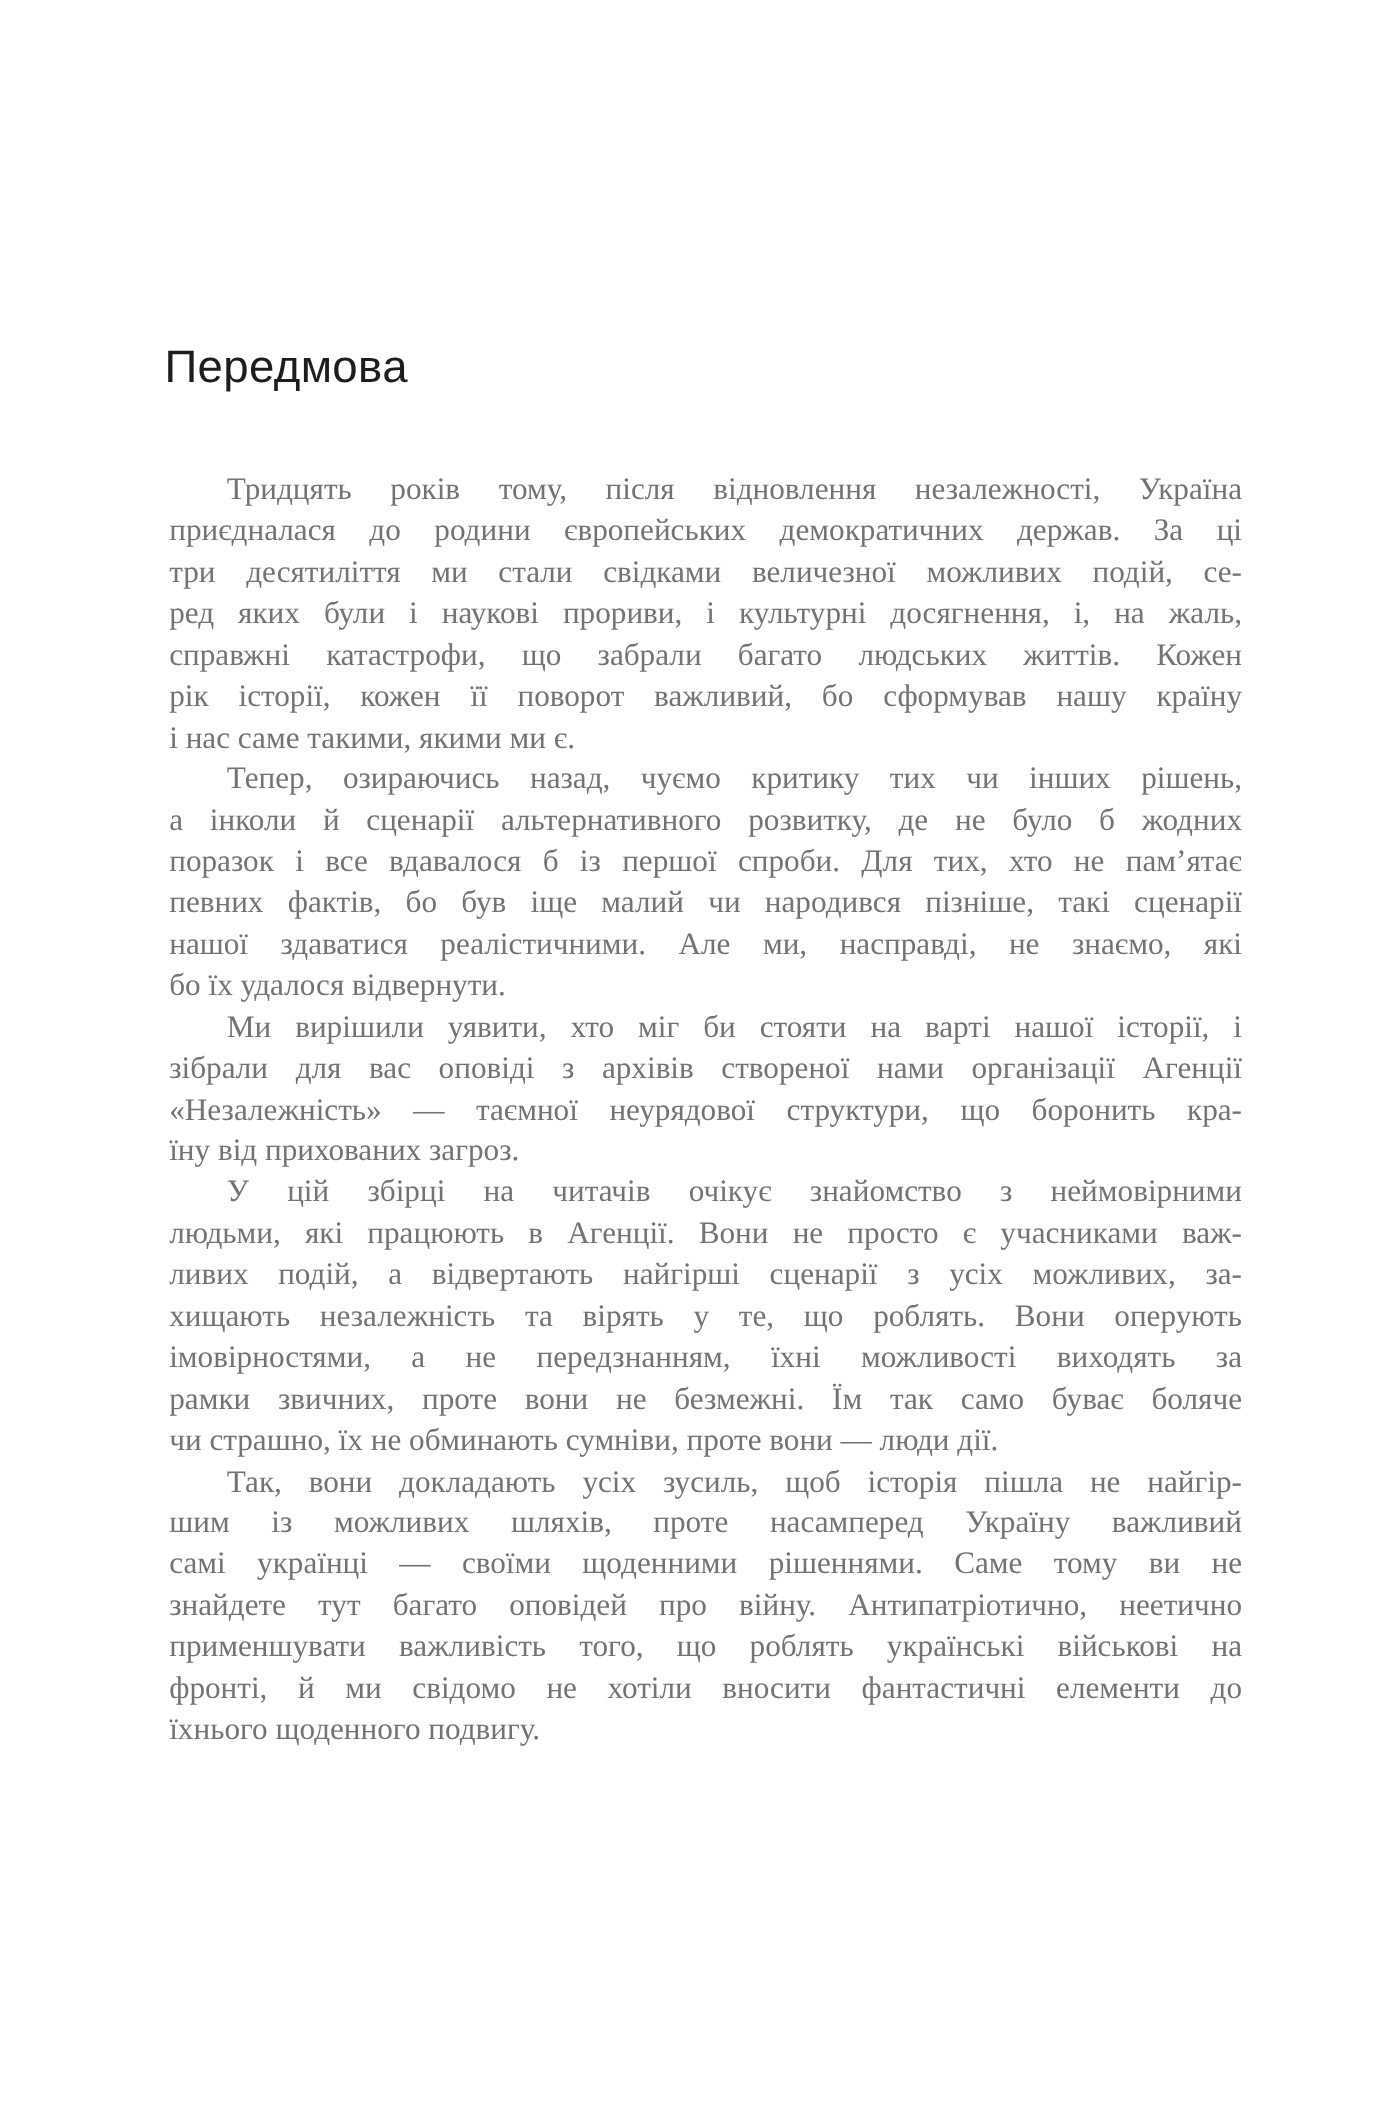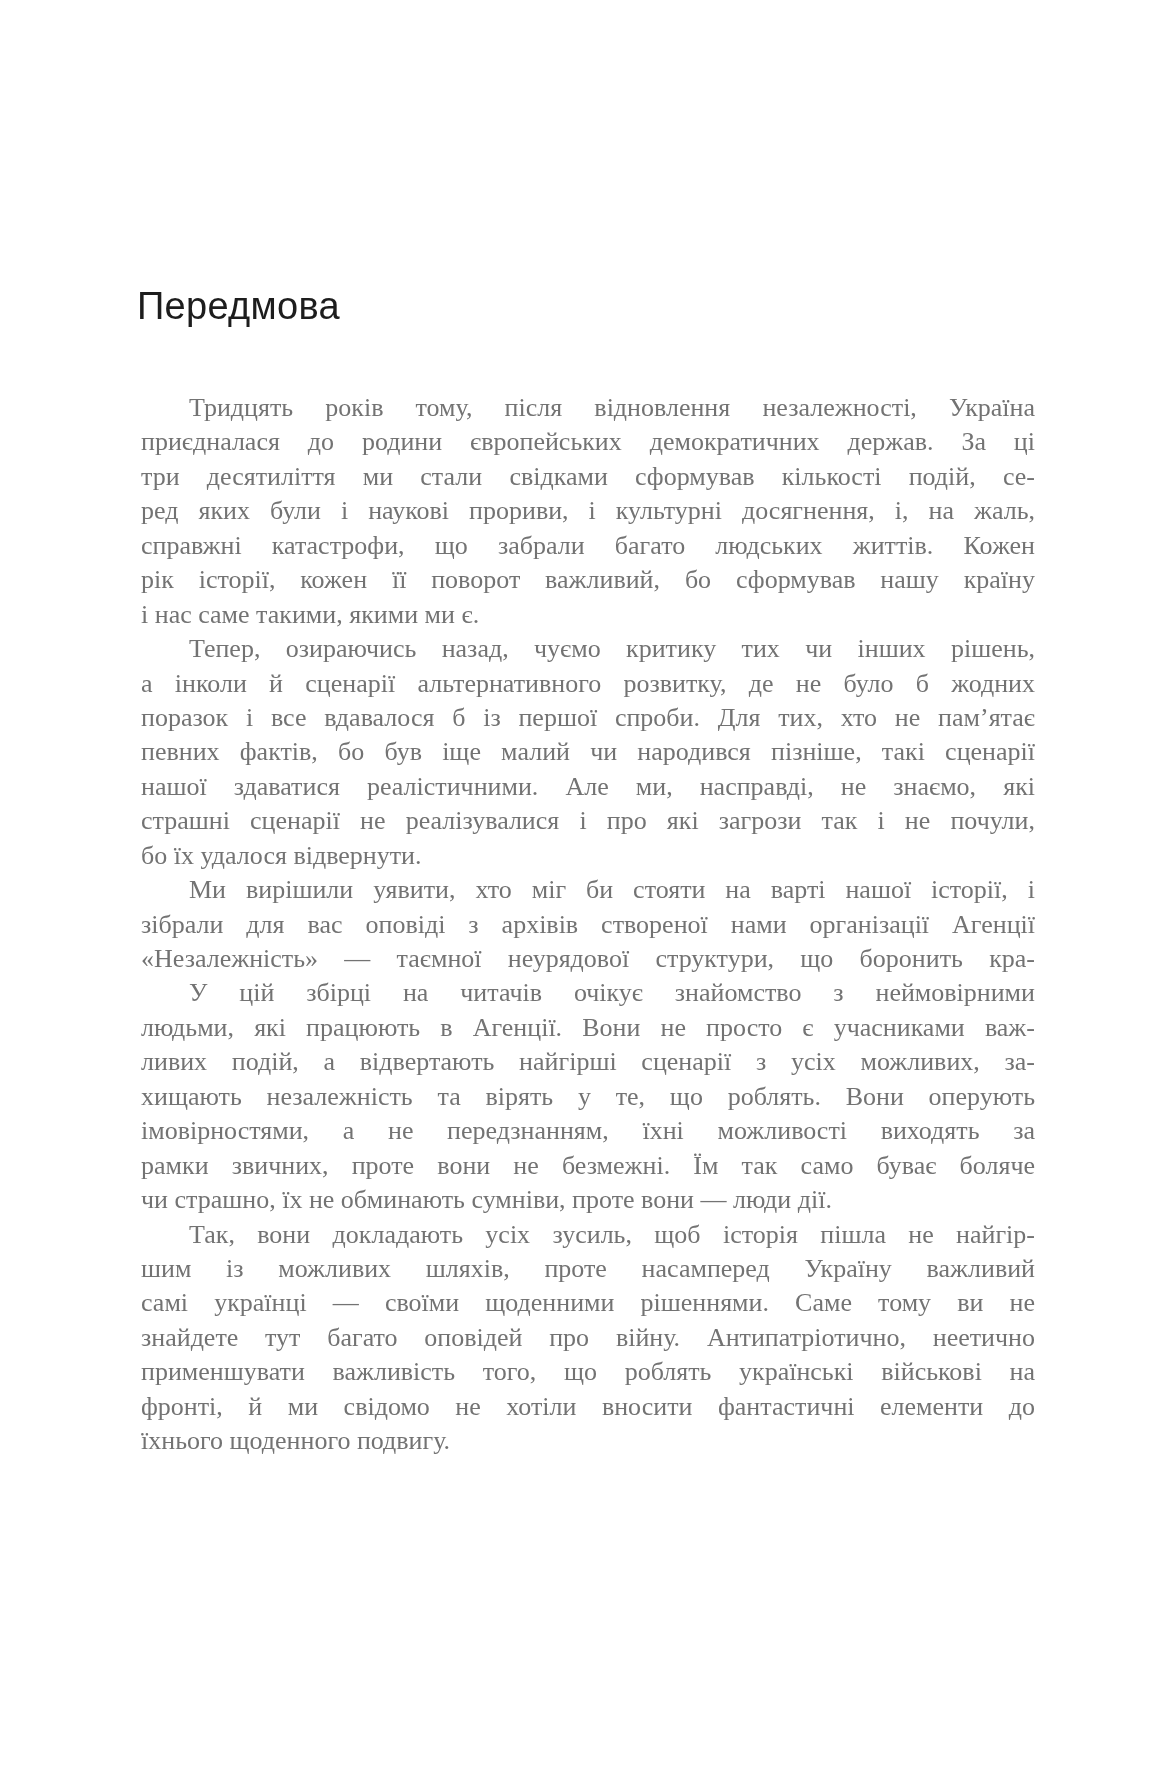--- a/index.html
+++ b/index.html
@@ -56,39 +56,39 @@
 </style>
 </head>
 <body>
 
 <div class="page">
   <h1 class="heading">Передмова</h1>
   <div class="body-text" id="body-text">
       <div class="paragraph">
         <div class="line first">Тридцять років тому, після відновлення незалежності, Україна</div>
         <div class="line">приєдналася до родини європейських демократичних держав. За ці</div>
-        <div class="line">три десятиліття ми стали свідками сформував кількості подій, се-</div>
+        <div class="line">три десятиліття ми стали свідками величезної можливих подій, се-</div>
         <div class="line">ред яких були і наукові прориви, і культурні досягнення, і, на жаль,</div>
         <div class="line">справжні катастрофи, що забрали багато людських життів. Кожен</div>
         <div class="line">рік історії, кожен її поворот важливий, бо сформував нашу країну</div>
         <div class="line last">і нас саме такими, якими ми є.</div>
       </div>
       <div class="paragraph">
         <div class="line first">Тепер, озираючись назад, чуємо критику тих чи інших рішень,</div>
         <div class="line">а інколи й сценарії альтернативного розвитку, де не було б жодних</div>
         <div class="line">поразок і все вдавалося б із першої спроби. Для тих, хто не пам’ятає</div>
         <div class="line">певних фактів, бо був іще малий чи народився пізніше, такі сценарії</div>
         <div class="line">нашої здаватися реалістичними. Але ми, насправді, не знаємо, які</div>
-        <div class="line">страшні сценарії не реалізувалися і про які загрози так і не почули,</div>
         <div class="line last">бо їх удалося відвернути.</div>
       </div>
       <div class="paragraph">
         <div class="line first">Ми вирішили уявити, хто міг би стояти на варті нашої історії, і</div>
         <div class="line">зібрали для вас оповіді з архівів створеної нами організації Агенції</div>
         <div class="line">«Незалежність» — таємної неурядової структури, що боронить кра-</div>
+        <div class="line last">їну від прихованих загроз.</div>
       </div>
       <div class="paragraph">
         <div class="line first">У цій збірці на читачів очікує знайомство з неймовірними</div>
         <div class="line">людьми, які працюють в Агенції. Вони не просто є учасниками важ-</div>
         <div class="line">ливих подій, а відвертають найгірші сценарії з усіх можливих, за-</div>
         <div class="line">хищають незалежність та вірять у те, що роблять. Вони оперують</div>
         <div class="line">імовірностями, а не передзнанням, їхні можливості виходять за</div>
         <div class="line">рамки звичних, проте вони не безмежні. Їм так само буває боляче</div>
         <div class="line last">чи страшно, їх не обминають сумніви, проте вони — люди дії.</div>
       </div>

